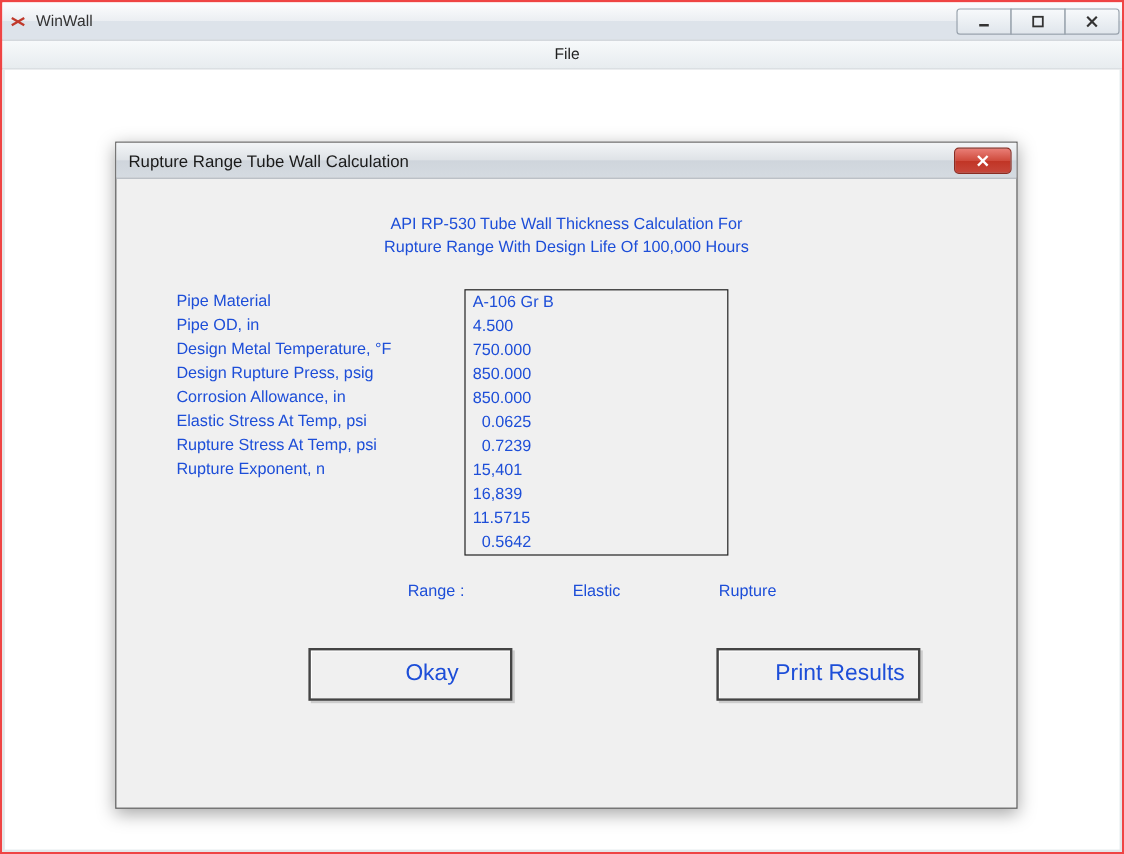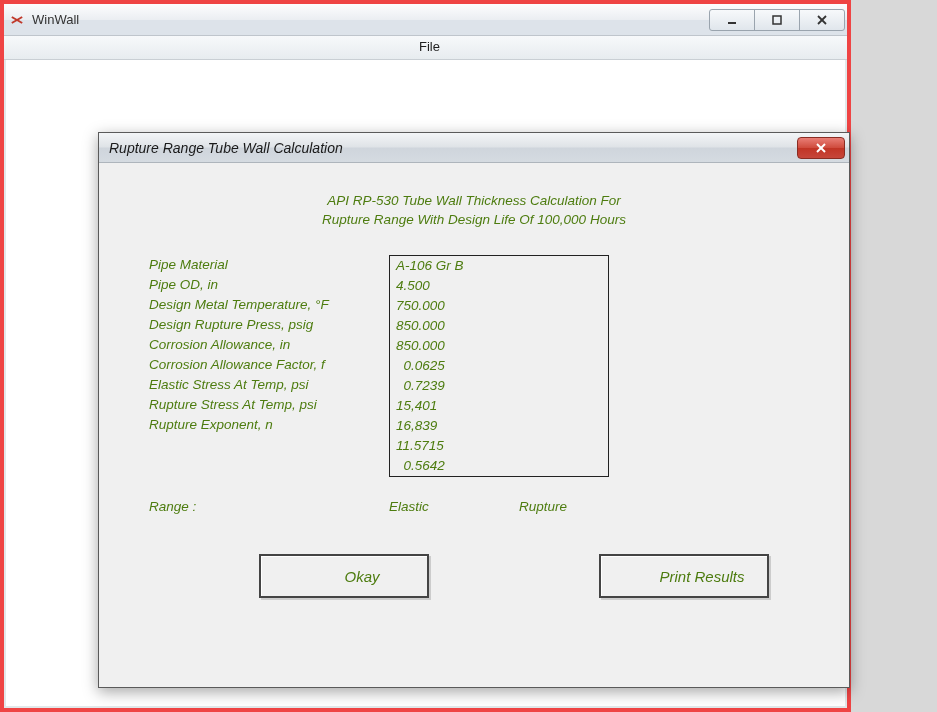--- a/index.html
+++ b/index.html
@@ -5,24 +5,24 @@
     * { box-sizing: border-box; margin: 0; padding: 0; }
     body {
       font-family: "Segoe UI", Tahoma, Arial, sans-serif;
       font-size: 13px;
       background: #d8d8d8;
       width: 937px;
       height: 712px;
       overflow: hidden;
     }
     .main-window {
-      width: 851px;
+      width: 937px;
       height: 712px;
       background: #fff;
-      border: 4px solid #ef4444;
+      border: 2px solid #ef4444;
       position: relative;
     }
     .titlebar {
       height: 32px;
       background: linear-gradient(to bottom, #fdfdfe 0%, #ebeef2 50%, #dde3ea 51%, #dde3ea 100%);
       border-bottom: 1px solid #bfc5cc;
       display: flex;
       align-items: center;
       padding: 0 2px 0 6px;
     }
@@ -75,26 +75,25 @@
       width: 100%;
       height: calc(100% - 56px);
       background: #fff;
       border: 2px solid #e2e8ea;
       border-top: none;
     }
 
     
     .dialog {
       position: absolute;
-      left: 92px; top: 72px;
+      left: 92px; top: 60px;
       width: 752px; height: 556px;
       background: #f0f0f0;
       border: 1px solid #5a5a5a;
       box-shadow: 0 4px 14px rgba(0,0,0,0.35);
-      font-style: italic;
     }
     .dialog-title {
       height: 30px;
       background: linear-gradient(to bottom,#f3f5f7 0%, #dfe3e7 48%, #cfd5dc 52%, #d5dbe1 100%);
       border-bottom: 1px solid #aeb5bc;
       display: flex; align-items: center;
       padding-left: 10px;
       color: #1a1a1a;
       font-size: 14px;
     }
@@ -106,21 +105,21 @@
       border: 1px solid #8a2c22;
       border-radius: 4px;
       display: flex; align-items: center; justify-content: center;
       cursor: pointer;
     }
     .dialog-close svg { width: 12px; height: 12px; }
 
     .dialog-body {
       padding: 30px 50px 20px 50px;
       font-size: 13.5px;
-      color: #4d7c0f;
+      color: #1d4ed8;
     }
     .dlg-heading {
       text-align: center;
       margin-bottom: 4px;
     }
     .params {
       margin-top: 28px;
       display: grid;
       grid-template-columns: 240px 220px;
       align-items: start;
@@ -132,20 +131,21 @@
       border: 1px solid #222;
       padding: 0 6px;
     }
     .values-box div { line-height: 20px; white-space: pre; }
 
     .range-block { margin-top: 22px; }
     .range-header {
       display: grid;
       grid-template-columns: 240px 130px 130px;
       margin-bottom: 6px;
+      text-align: right;
     }
     .range-row {
       display: grid;
       grid-template-columns: 240px 130px 20px 130px;
       align-items: start;
     }
     .range-row .labels-col span { line-height: 20px; }
     .mini-box {
       border: 1px solid #222;
       padding: 0 6px;
@@ -157,21 +157,21 @@
       display: flex;
       gap: 170px;
       padding-left: 110px;
     }
     .dlg-btn {
       width: 170px; height: 44px;
       border: 2px solid #444;
       background: #f0f0f0;
       display: flex; align-items: center; justify-content: center;
       cursor: pointer;
-      font-size: 15px;
+      font-size: 19px;
       box-shadow: inset 1px 1px 0 #fff, 2px 2px 0 rgba(0,0,0,0.15);
       padding-left: 36px;
     }
   </style>
 </head>
 <body>
 
 <div class="main-window">
   <div class="titlebar">
     <div class="app-icon"></div>
@@ -222,21 +222,20 @@
         <div class="dlg-heading">API RP-530 Tube Wall Thickness Calculation For</div>
         <div class="dlg-heading">Rupture Range With Design Life Of 100,000 Hours</div>
 
         <div class="params">
           <div class="labels-col">
             <span>Pipe Material</span>
             <span>Pipe OD, in</span>
             <span>Design Metal Temperature, °F</span>
             <span>Design Rupture Press, psig</span>
             <span>Corrosion Allowance, in</span>
-            <span>Corrosion Allowance Factor, f</span>
             <span>Elastic Stress At Temp, psi</span>
             <span>Rupture Stress At Temp, psi</span>
             <span>Rupture Exponent, n</span>
           </div>
           <div class="values-box">
             <div>A-106 Gr B</div>
             <div>4.500</div>
             <div>750.000</div>
             <div>850.000</div>
             <div>850.000</div>

